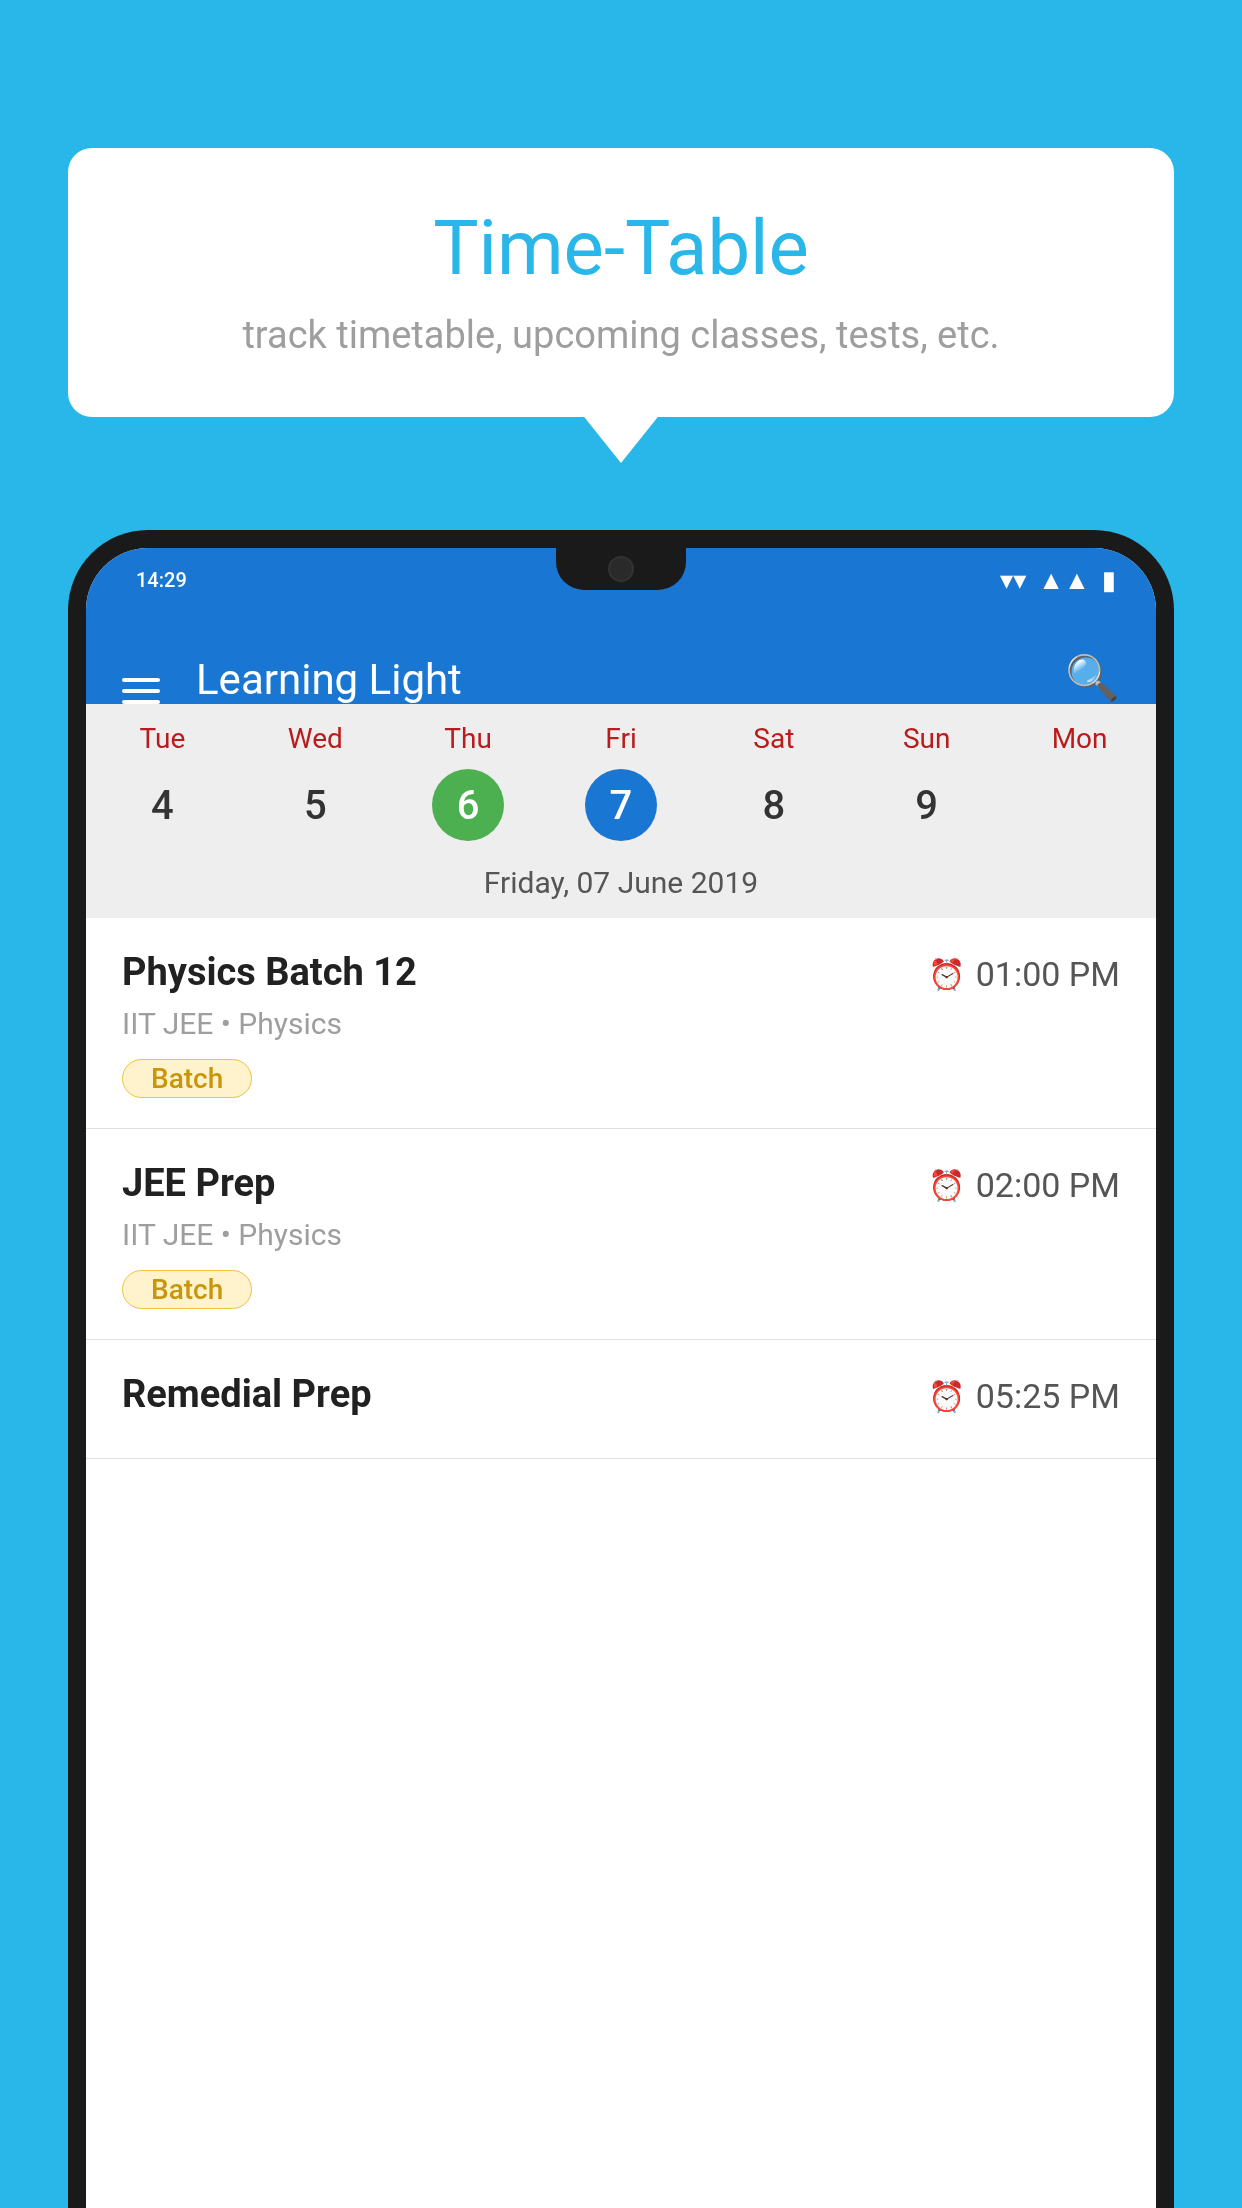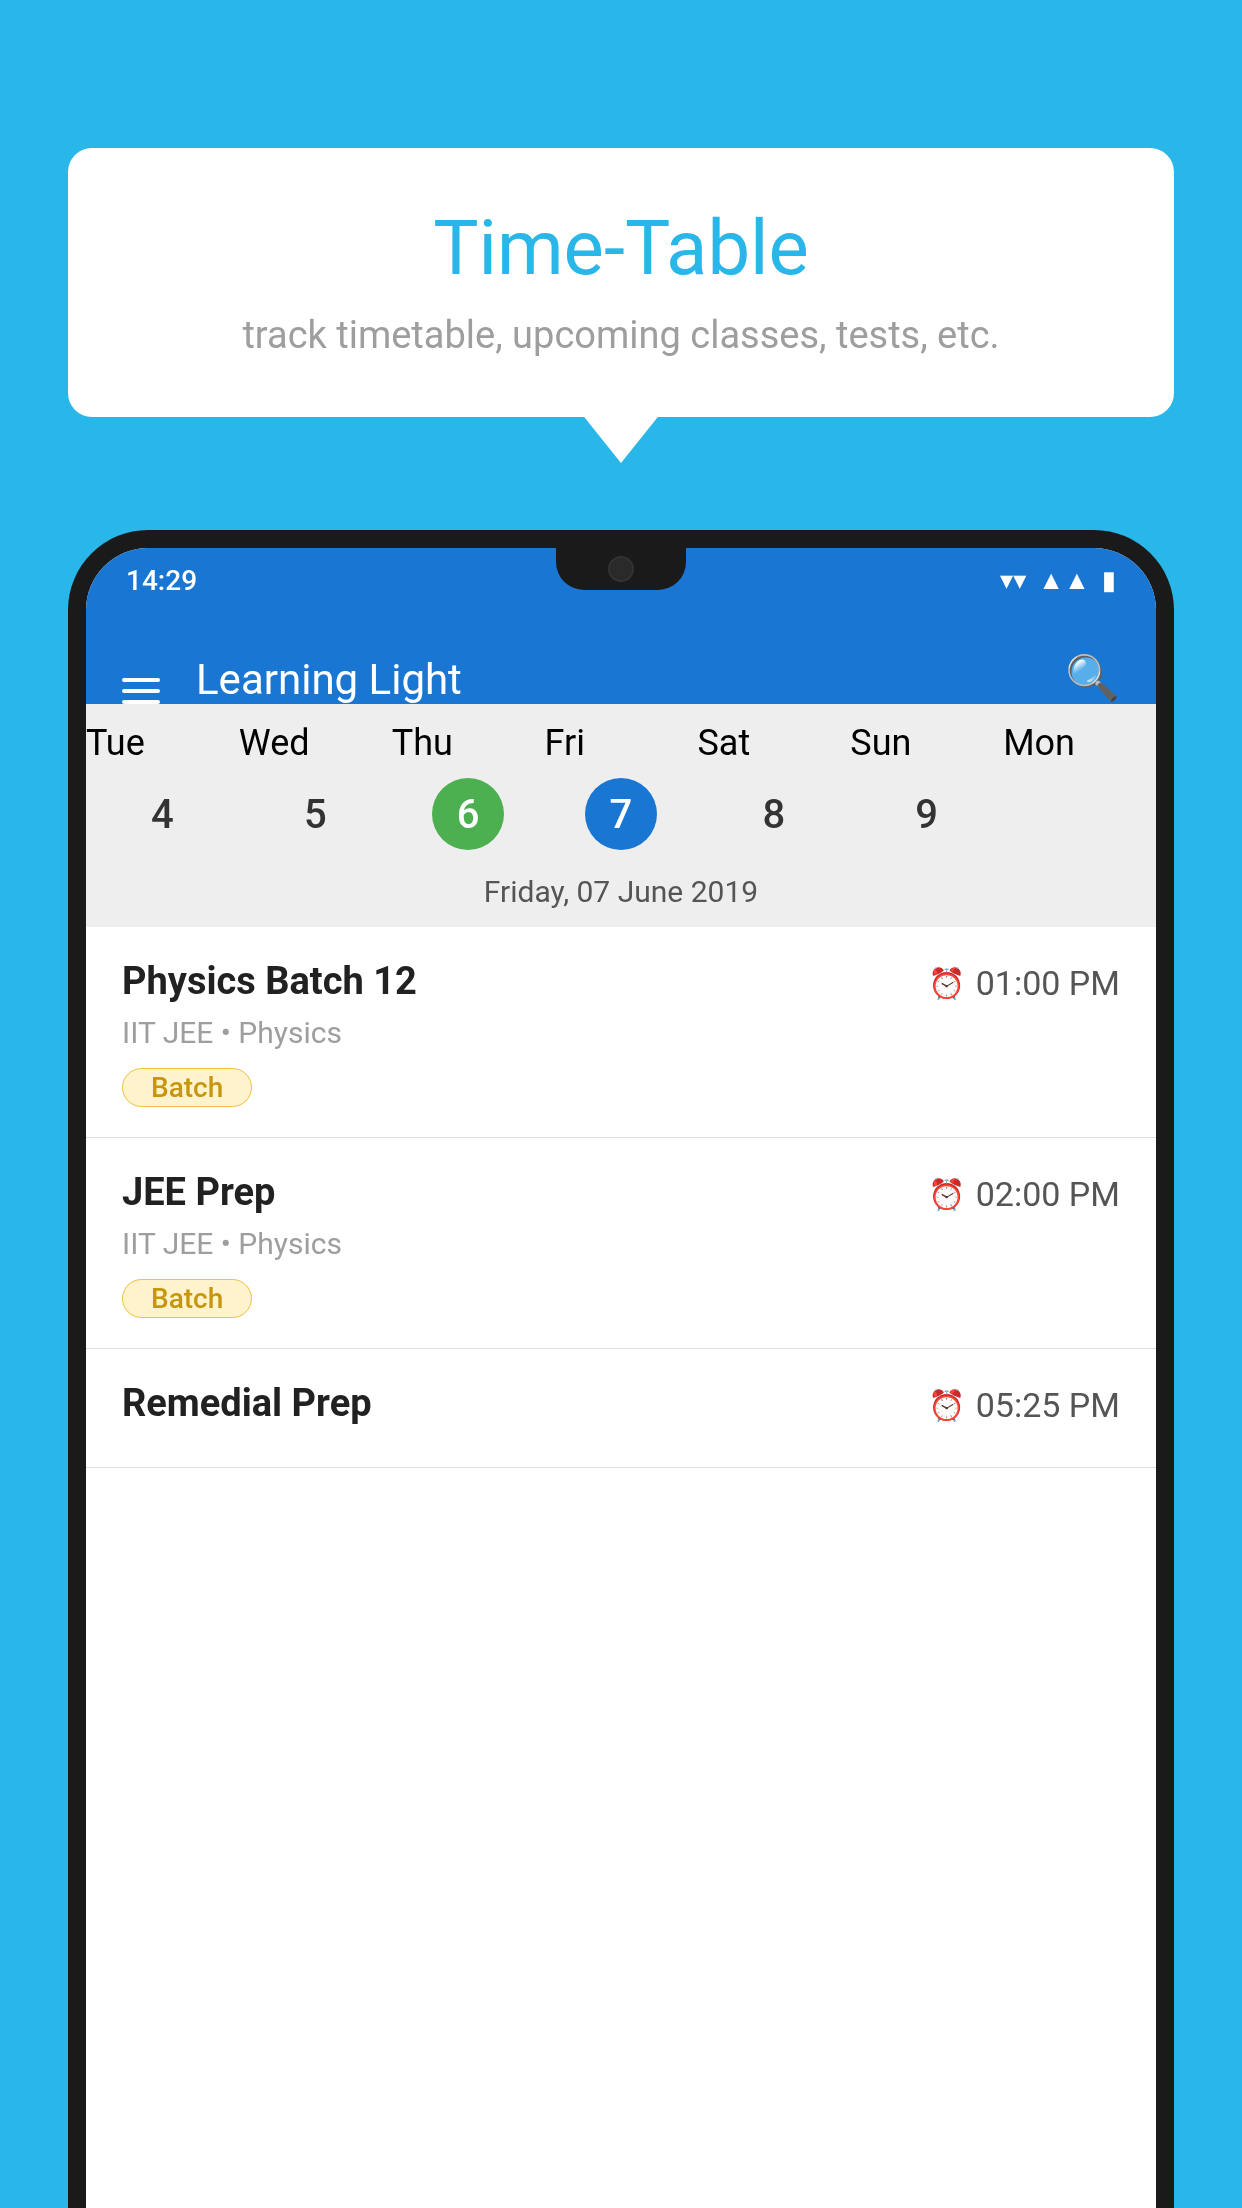--- a/index.html
+++ b/index.html
@@ -110,22 +110,23 @@
       display: flex;
       align-items: center;
       justify-content: space-between;
       padding: 0 40px;
       padding-top: 8px;
       flex-shrink: 0;
     }
 
     .status-time {
       color: white;
-      font-size: 28px;
+      font-size: 20px;
       font-weight: 500;
+      margin-left: 10px;
     }
 
     .status-icons {
       display: flex;
       align-items: center;
       gap: 12px;
     }
 
     .wifi-icon, .signal-icon, .battery-icon {
       color: white;
@@ -179,23 +180,23 @@
       flex-shrink: 0;
     }
 
     .day-headers {
       display: grid;
       grid-template-columns: repeat(7, 1fr);
       padding: 18px 0 8px 0;
     }
 
     .day-header {
-      text-align: left;
-      font-size: 36px;
-      color: #000000;
+      text-align: center;
+      font-size: 28px;
+      color: #b91c1c;
       font-weight: 400;
     }
 
     .day-numbers {
       display: grid;
       grid-template-columns: repeat(7, 1fr);
       padding: 6px 0 14px 0;
     }
 
     .day-num {

